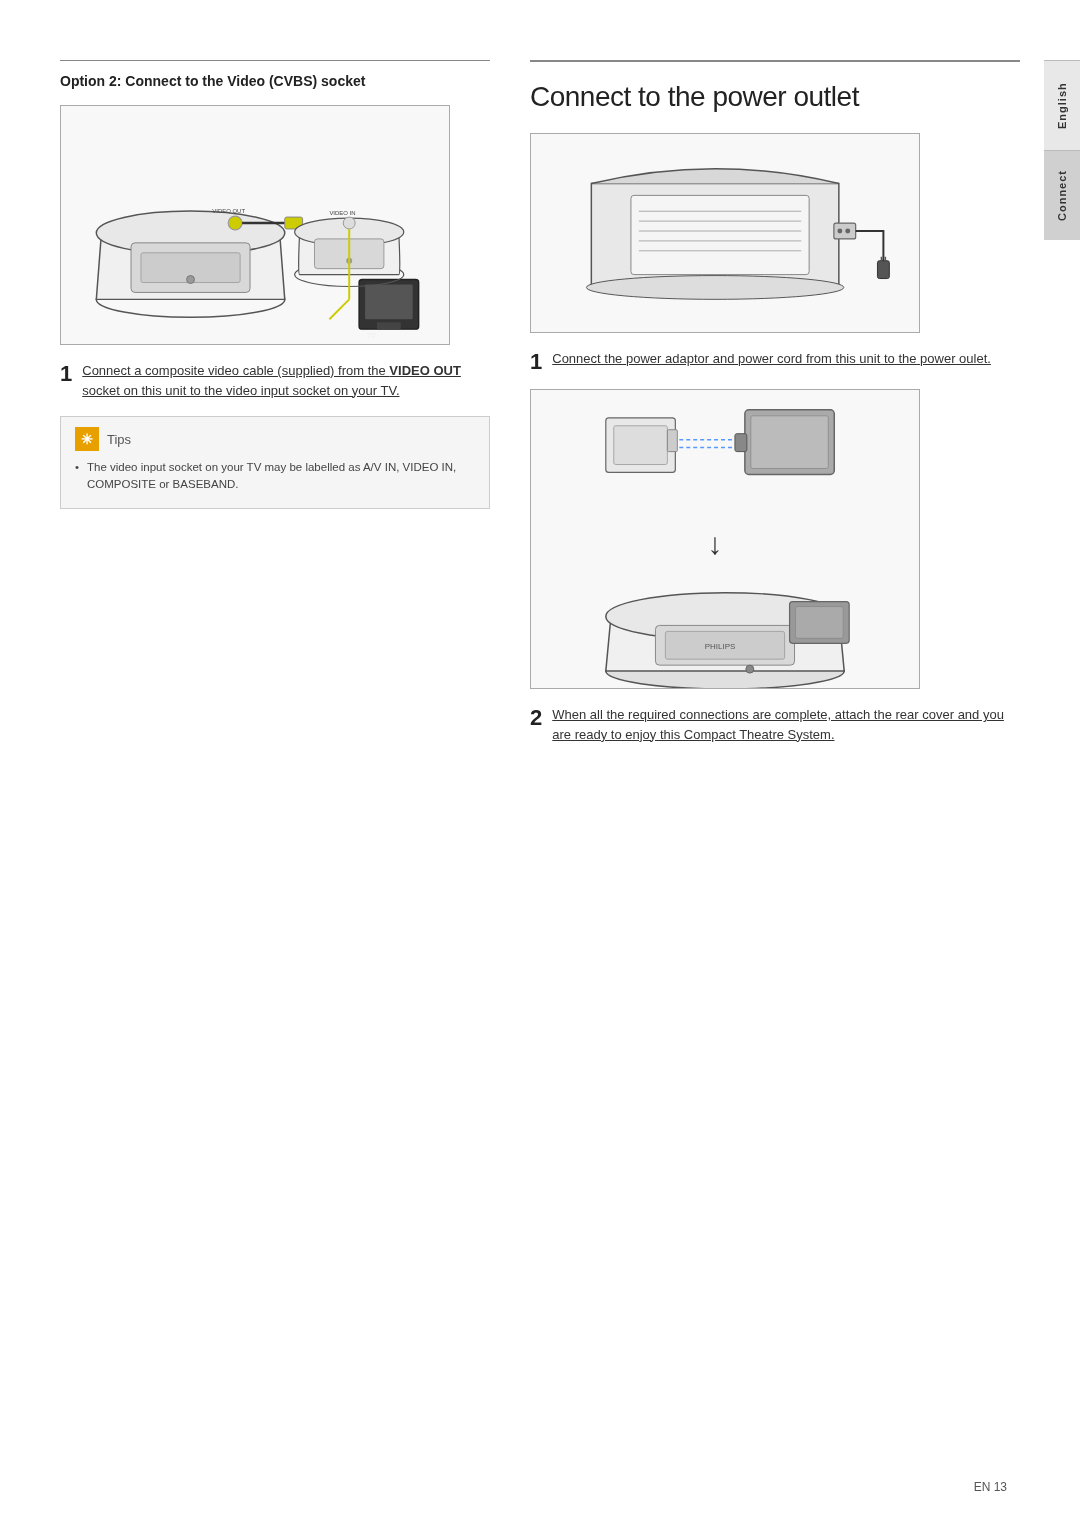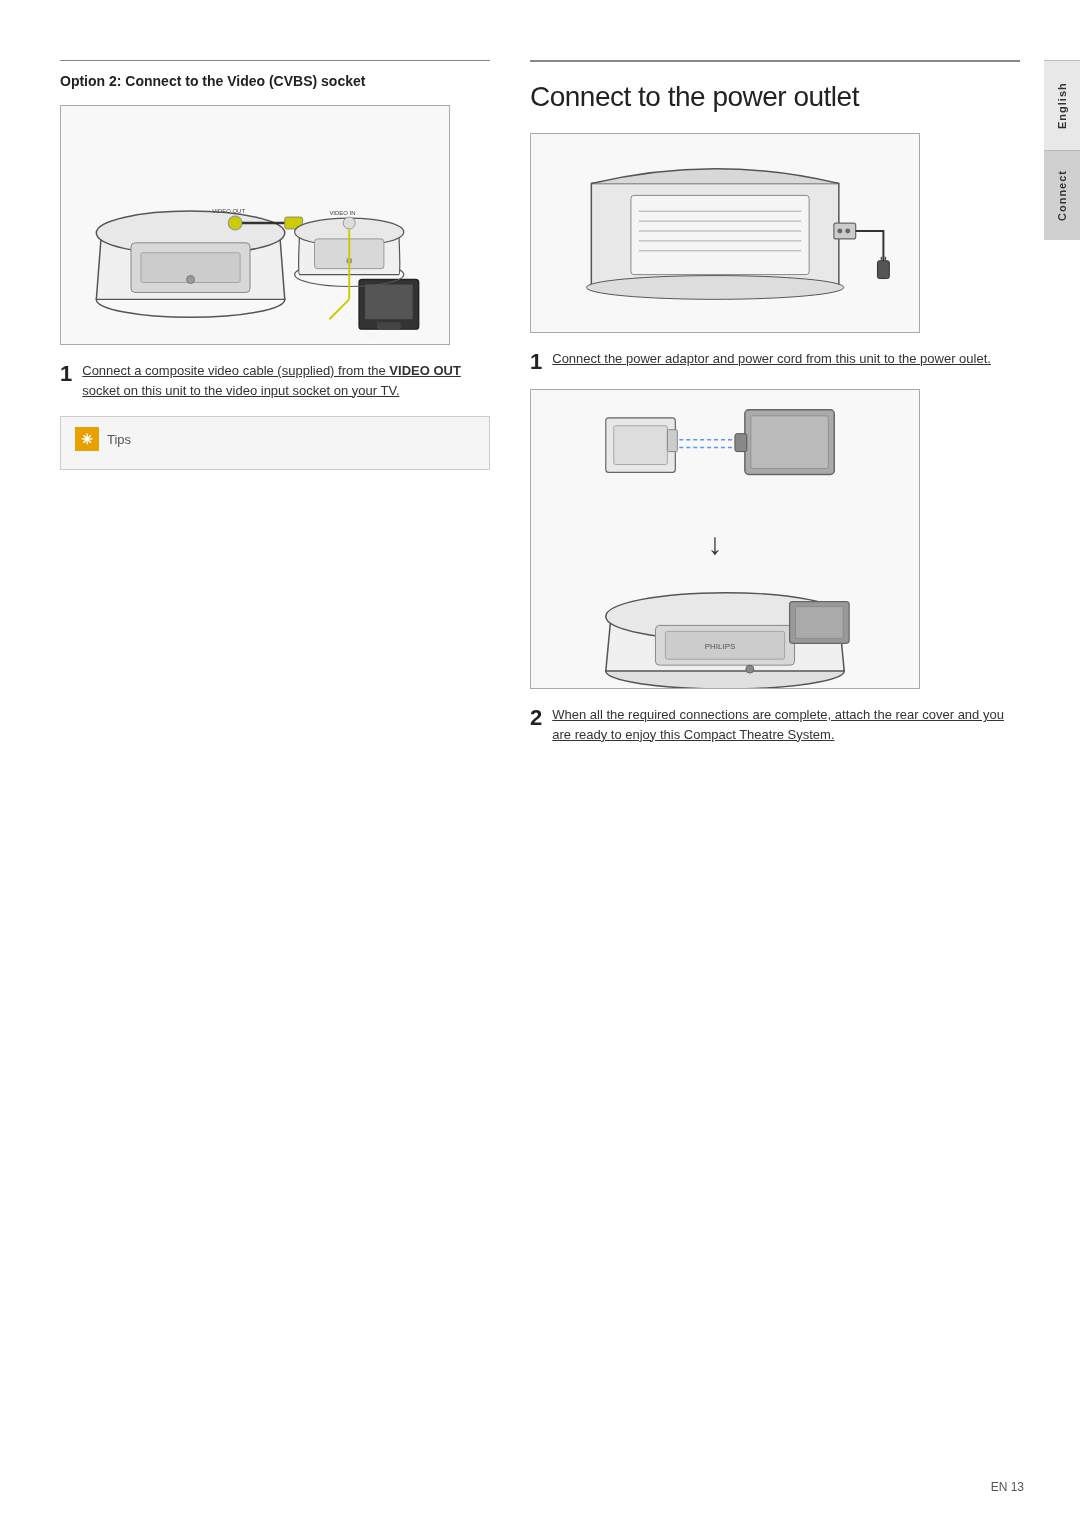--- a/index.html
+++ b/index.html
@@ -197,21 +197,21 @@
     .tips-list li::before {
       content: '•';
       position: absolute;
       left: 0;
     }
 
     
     .page-footer {
       position: absolute;
       bottom: 30px;
-      right: 56px;
+      right: 73px;
       font-size: 12px;
       color: #555;
       display: flex;
       align-items: center;
       gap: 8px;
     }
 
     
     .diagram-svg {
       width: 100%;
@@ -291,20 +291,23 @@
       </div>
 
       <div class="tips-box">
         <div class="tips-header">
           <div class="tips-icon">
             <span>✳</span>
           </div>
           <span class="tips-label">Tips</span>
         </div>
         <ul class="tips-list">
+          <li>
+            <span>The video input socket on your TV may be labelled as A/V IN, VIDEO IN, COMPOSITE or BASEBAND.</span>
+          </li>
         </ul>
       </div>
 
     </div>
 
     <div class="right-col">
 
       <div class="section-title-large">
         <span>Connect to the power outlet</span>
       </div>

